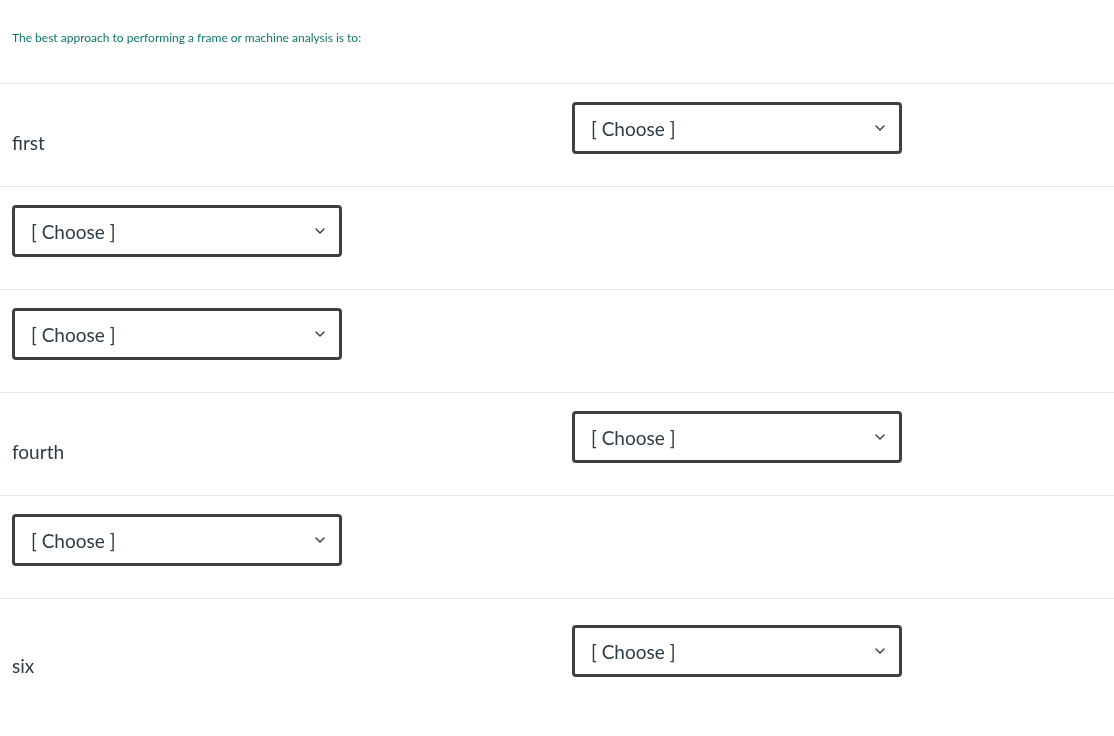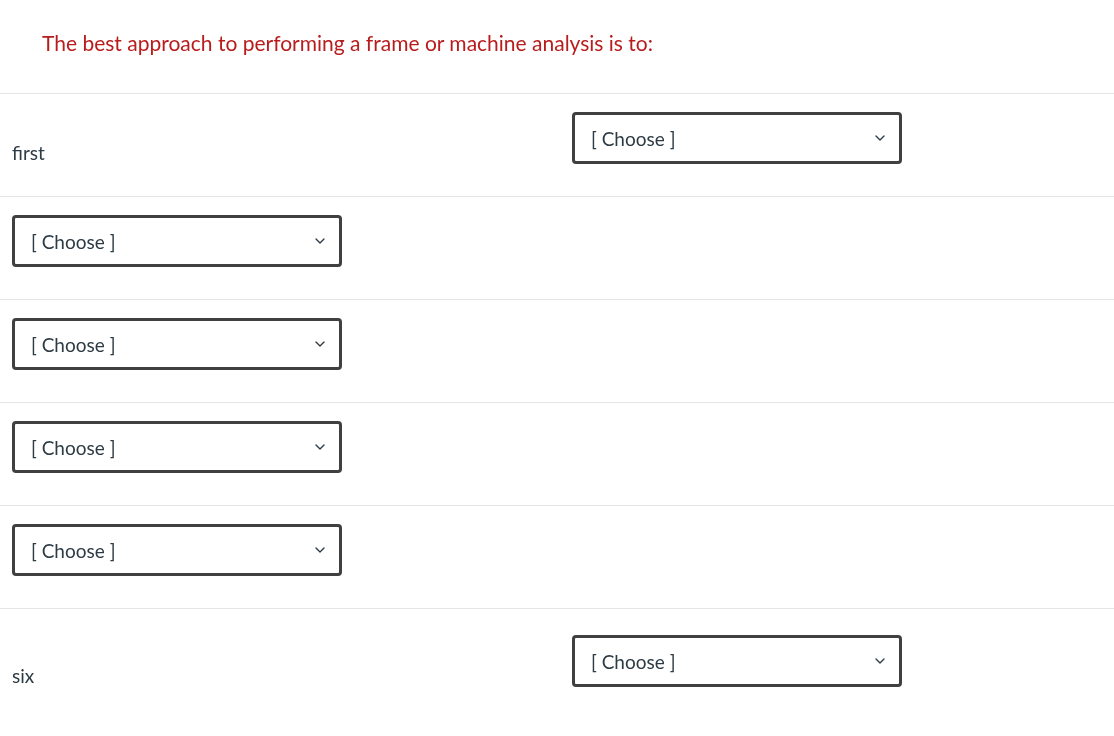--- a/index.html
+++ b/index.html
@@ -10,23 +10,22 @@
     body {
       font-family: "Lato", "Helvetica Neue", Arial, sans-serif;
       font-size: 19px;
       color: #2d3b45;
       background: #ffffff;
       width: 1114px;
       padding: 0;
     }
     .question-stem {
       padding: 30px 12px 38px 12px;
-      font-size: 21px;
-      color: #b91c1c;
-      margin-left: 30px;
+      font-size: 12px;
+      color: #0f766e;
     }
     .match-row {
       display: flex;
       align-items: flex-end;
       border-top: 1px solid #e5e5e5;
       padding: 18px 12px 32px 12px;
       min-height: 103px;
     }
     .match-row:last-child {
       padding-bottom: 24px;
@@ -103,20 +102,21 @@
     <div class="match-select" tabindex="0" role="combobox">[ Choose ]</div>
     <span class="chevron">
       <svg viewBox="0 0 24 24" fill="none" stroke="#2d3b45" stroke-width="2" stroke-linecap="round" stroke-linejoin="round">
           <polyline points="6 9 12 15 18 9"></polyline>
         </svg>
     </span>
   </div>
 </div>
 
 <div class="match-row">
+  <div class="match-label">fourth</div>
   <div class="match-select-wrap">
     <div class="match-select" tabindex="0" role="combobox">[ Choose ]</div>
     <span class="chevron">
       <svg viewBox="0 0 24 24" fill="none" stroke="#2d3b45" stroke-width="2" stroke-linecap="round" stroke-linejoin="round">
           <polyline points="6 9 12 15 18 9"></polyline>
         </svg>
     </span>
   </div>
 </div>
 

